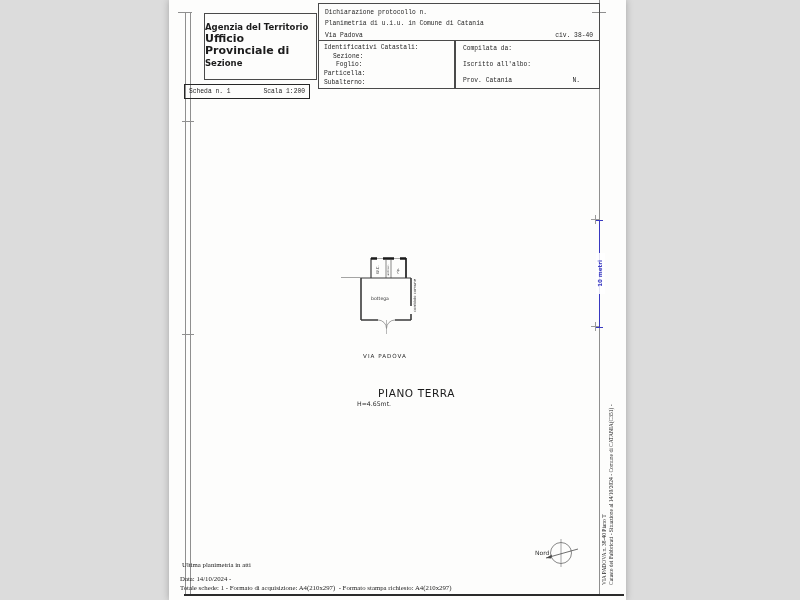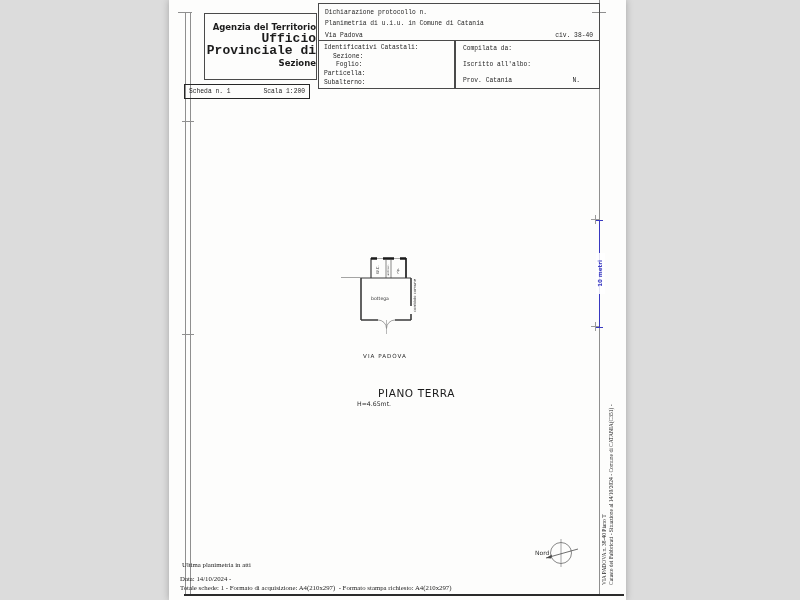--- a/index.html
+++ b/index.html
@@ -14,24 +14,24 @@
   .sans { font-family: "DejaVu Sans", sans-serif; color: #1c1c1c; }
 
   .abs { position: absolute; }
 
   
   .ln { position: absolute; background: #8f8f8f; }
   .ln.dark { background: #2a2a2a; }
 
   
   .agency-box { left: 204px; top: 13px; width: 113px; height: 67px;
-                border: 1px solid #4a4a4a; text-align: right; padding-top: 7px; }
+                border: 1px solid #4a4a4a; text-align: left; padding-top: 7px; }
   .agency-box .a1 { font-size: 8.5px; font-weight: bold; line-height: 12px; }
   .agency-box .a2 { font-size: 10.5px; font-weight: bold; line-height: 14px; letter-spacing: 0.2px; }
-  .agency-box .a3 { font-size: 13px; font-weight: bold; line-height: 12px; font-family: Liberation Mono, monospace; }
+  .agency-box .a3 { font-size: 11px; font-weight: bold; line-height: 12px; }
   .agency-box .a4 { font-size: 8.5px; font-weight: bold; line-height: 13px; }
 
   .decl-box { left: 318px; top: 3px; width: 282px; height: 38px;
               border: 1px solid #4a4a4a; padding: 3px 6px 0 6px; }
   .decl-box .row { font-size: 6.3px; line-height: 11.3px; white-space: pre; }
   .decl-box .row3 { display: flex; justify-content: space-between; }
 
   .ident-box { left: 318px; top: 41px; width: 137px; height: 48px;
                border: 1px solid #4a4a4a; border-top: none; padding: 3px 5px 0 5px; }
   .ident-box div { font-size: 6.3px; line-height: 8.7px; white-space: pre; }

